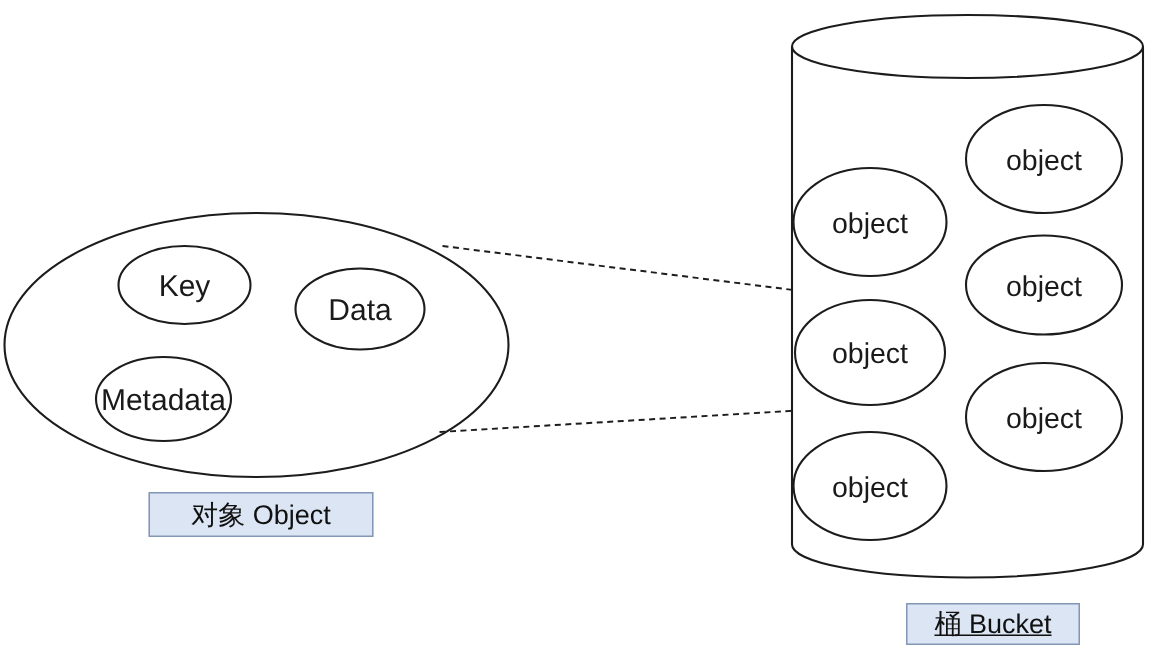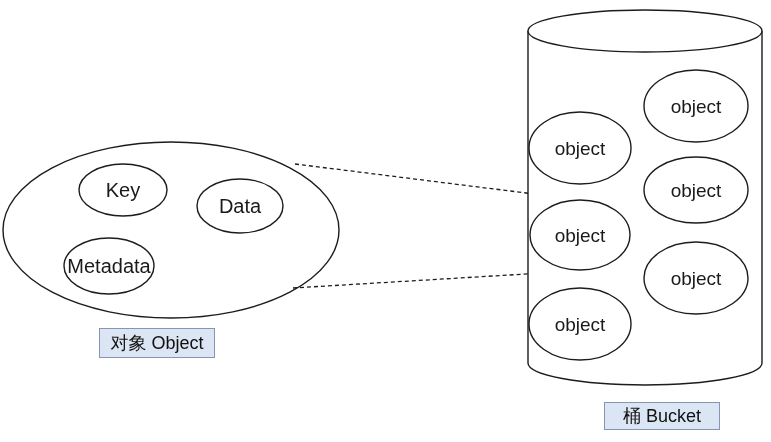--- a/index.html
+++ b/index.html
@@ -57,28 +57,29 @@
     font-size: 18px;
     text-align: center;
     display: flex;
     align-items: center;
     justify-content: center;
     z-index: 2;
   }
   .caption.object-caption {
     left: 99px;
     top: 328px;
-    width: 116px;
+    width: 150px;
     height: 30px;
   }
   .caption.bucket-caption {
     left: 604px;
     top: 402px;
     width: 116px;
     height: 28px;
+    text-decoration: underline;
   }
   .watermark {
     position: absolute;
     right: 2px;
     top: 404px;
     font-size: 24px;
     letter-spacing: -0.5px;
     color: rgba(138, 138, 138, 0.78);
     white-space: nowrap;
     z-index: 3;

